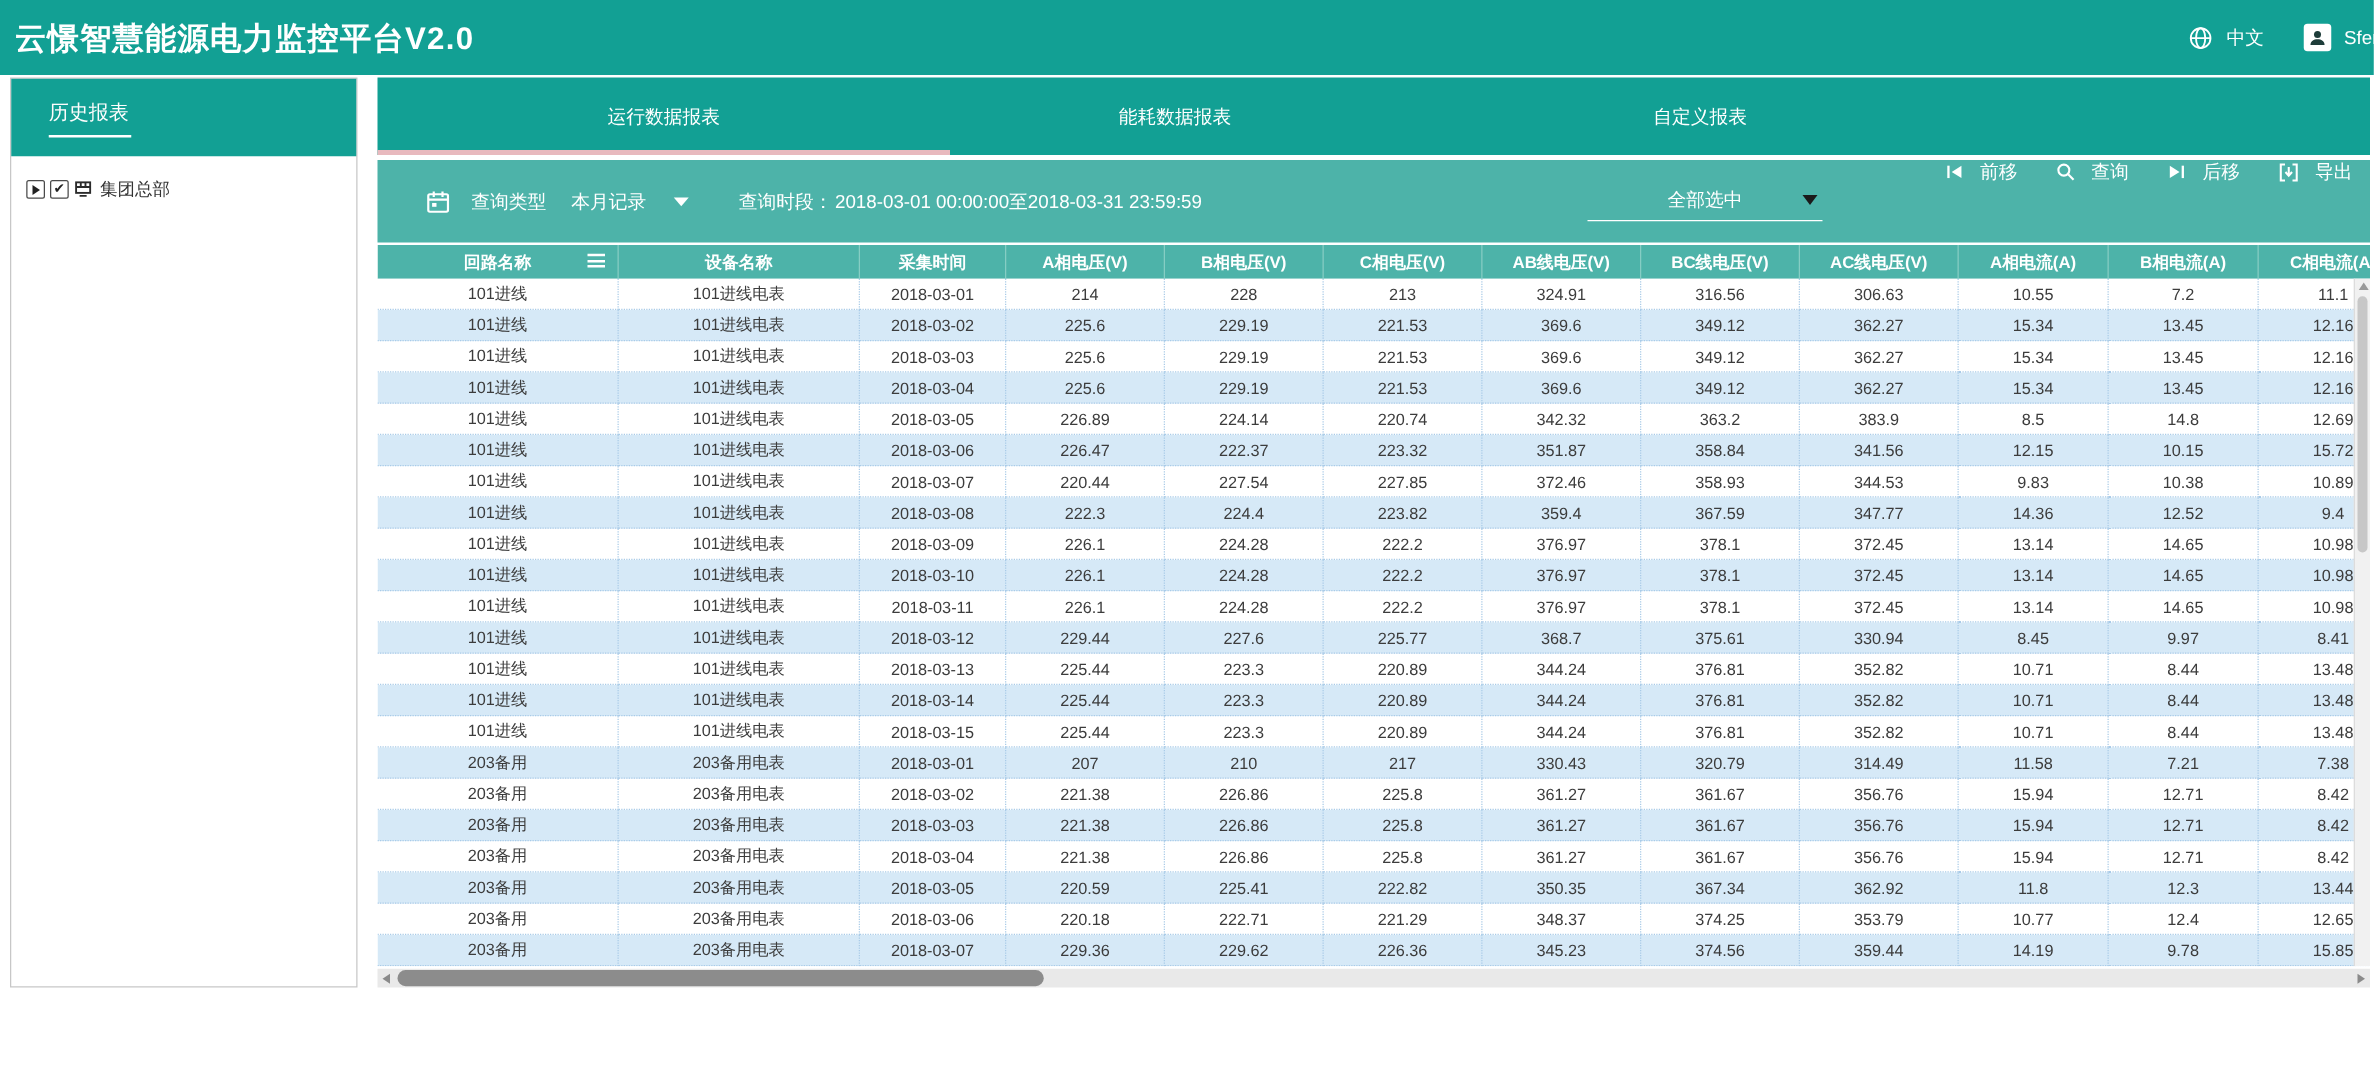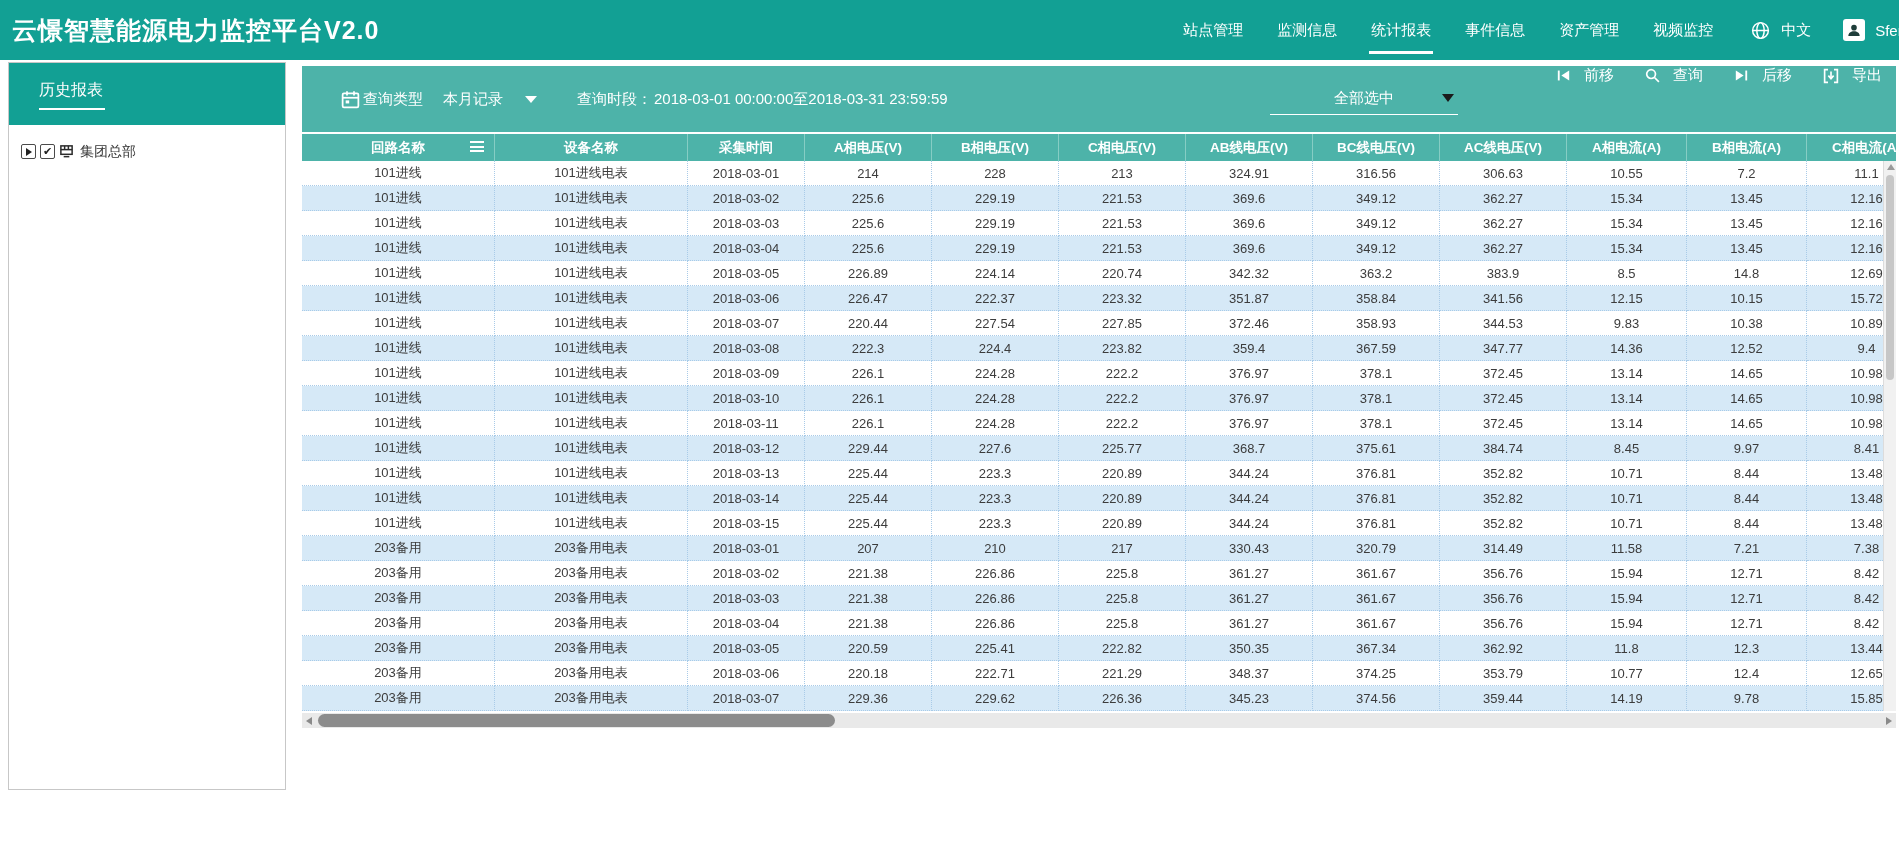--- a/index.html
+++ b/index.html
@@ -40,21 +40,21 @@
   .main{position:absolute;left:302px;top:62px;width:1594px;}
   .tabbar{height:62px;background:#12A094;display:flex;}
   .tab{display:flex;align-items:center;justify-content:center;color:#fff;font-size:15px;position:relative;cursor:pointer;}
   .tab:nth-child(1){width:458px;}
   .tab:nth-child(2){width:360px;}
   .tab:nth-child(3){width:480px;}
   .tab.active::after{content:"";position:absolute;left:0;bottom:0;width:100%;height:4px;background:#E8B9BE;}
   .toolbar{height:66px;background:#4DB3A9;margin-top:4px;display:flex;align-items:center;
     color:#fff;font-size:15px;position:relative;}
   .cal-icon{margin-left:38px;display:flex;align-items:center;}
-  .q-label{margin-left:2px;}
+  .q-label{margin-left:16px;}
   .q-value{margin-left:20px;}
   .dd-arrow{width:0;height:0;border-left:6px solid transparent;border-right:6px solid transparent;
     border-top:7px solid #fff;margin-left:22px;cursor:pointer;}
   .p-label{margin-left:40px;}
   .p-value{margin-left:2px;}
   .station-select{position:absolute;left:968px;top:16px;width:188px;height:32px;
     border-bottom:1px solid #fff;display:flex;align-items:center;justify-content:center;cursor:pointer;}
   .station-select .sel-arrow{position:absolute;right:4px;top:12px;width:0;height:0;
     border-left:6px solid transparent;border-right:6px solid transparent;border-top:8px solid #1b1b1b;}
   .toolbar-actions{position:absolute;right:14px;top:0;height:100%;display:flex;align-items:flex-start;}
@@ -84,28 +84,20 @@
   .h-right{position:absolute;right:4px;top:4px;width:0;height:0;border-top:4px solid transparent;
     border-bottom:4px solid transparent;border-left:6px solid #8a8a8a;cursor:pointer;}
   .h-thumb{position:absolute;left:16px;top:1px;width:517px;height:13px;background:#8C8C8C;border-radius:7px;cursor:pointer;}
 </style>
 </head>
 <body>
 
 <div class="navbar">
   <div class="app-title">云憬智慧能源电力监控平台V2.0</div>
   <div class="nav-right">
-    <div class="nav-items" id="nav-items">
-        <div class="nav-item">站点管理</div>
-        <div class="nav-item">监测信息</div>
-        <div class="nav-item active">统计报表</div>
-        <div class="nav-item">事件信息</div>
-        <div class="nav-item">资产管理</div>
-        <div class="nav-item">视频监控</div>
-      </div>
     <span class="globe-wrap">
       <svg width="21" height="21" viewBox="0 0 24 24" fill="none" stroke="#fff" stroke-width="1.7">
         <circle cx="12" cy="12" r="9"></circle>
           <ellipse cx="12" cy="12" rx="4.2" ry="9"></ellipse>
           <line x1="3" y1="12" x2="21" y2="12"></line>
       </svg>
     </span>
     <span class="lang">中文</span>
     <span class="avatar">
       <svg width="16" height="16" viewBox="0 0 24 24" fill="#1e3d3a">
@@ -137,20 +129,25 @@
             <line x1="5" y1="13.5" x2="11" y2="13.5"></line>
           </svg>
         </span>
         <span class="tree-label">集团总部</span>
       </div>
     </div>
 </div>
 
 <div class="main">
 
+  <div class="tabbar" id="tabbar">
+      <div class="tab active">运行数据报表</div>
+      <div class="tab">能耗数据报表</div>
+      <div class="tab">自定义报表</div>
+    </div>
 
   <div class="toolbar">
     <span class="cal-icon">
       <svg width="21" height="21" viewBox="0 0 24 24" fill="none" stroke="#fff" stroke-width="2">
         <rect x="3" y="5" width="18" height="16" rx="1.5"></rect>
         <line x1="8" y1="2.5" x2="8" y2="7.5"></line>
           <line x1="16" y1="2.5" x2="16" y2="7.5"></line>
         <line x1="3" y1="10" x2="21" y2="10"></line>
           <rect x="6.5" y="13" width="4" height="3.5" fill="#fff" stroke="none"></rect>
       </svg>
@@ -409,21 +406,21 @@
         </div>
         <div class="tr even">
           <div class="td" style="width: 193px;">101进线</div>
           <div class="td" style="width: 193px;">101进线电表</div>
           <div class="td" style="width: 117px;">2018-03-12</div>
           <div class="td" style="width: 127px;">229.44</div>
           <div class="td" style="width: 127px;">227.6</div>
           <div class="td" style="width: 127px;">225.77</div>
           <div class="td" style="width: 127px;">368.7</div>
           <div class="td" style="width: 127px;">375.61</div>
-          <div class="td" style="width: 127px;">384.74</div>
+          <div class="td" style="width: 127px;">330.94</div>
           <div class="td" style="width: 120px;">8.45</div>
           <div class="td" style="width: 120px;">9.97</div>
           <div class="td" style="width: 120px;">8.41</div>
         </div>
         <div class="tr">
           <div class="td" style="width: 193px;">101进线</div>
           <div class="td" style="width: 193px;">101进线电表</div>
           <div class="td" style="width: 117px;">2018-03-13</div>
           <div class="td" style="width: 127px;">225.44</div>
           <div class="td" style="width: 127px;">223.3</div>

